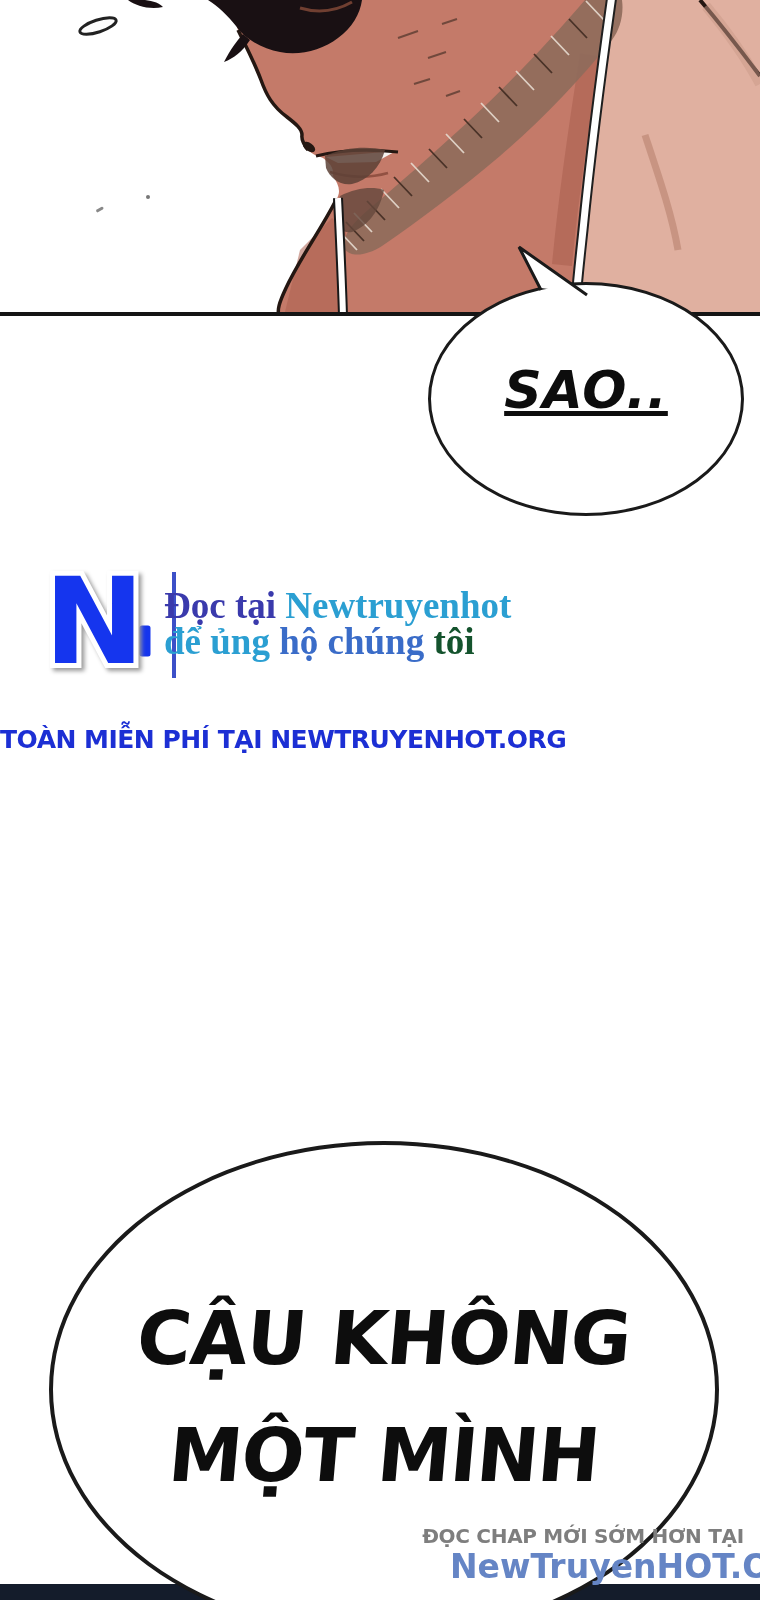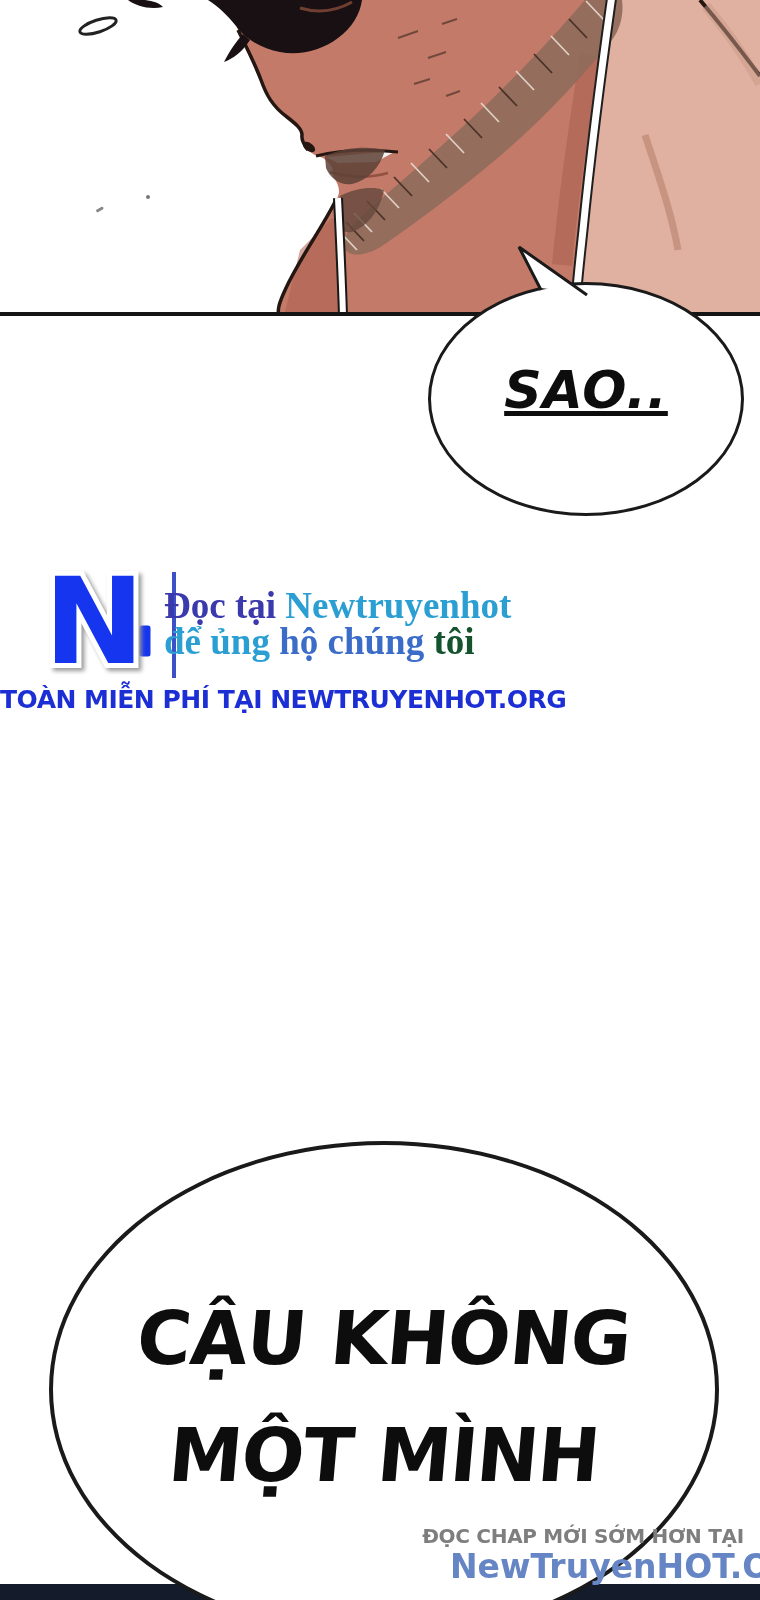--- a/index.html
+++ b/index.html
@@ -43,21 +43,21 @@
   .c-navy { color:#3a3aac; }
   .c-teal { color:#2b9fd2; }
   .c-midblue { color:#3a6cc8;margin-top:48px; }
   .c-purple { color:#14532d;margin-top:30px; }
   .banner-line {
     position:absolute; left:0; width:540px; text-align:center; z-index:1;
     font-weight:bold; font-size:25px; letter-spacing:-0.5px; color:#1c2fd4;
     white-space:nowrap;
   }
   #banner-line1 { top:664px; }
-  #banner-line2 { top:685px; }
+  #banner-line2 { top:725px; }
 
   
   #footer-bar { left:0; top:1584px; width:760px; height:16px; background:#141c2b; z-index:1; }
   #footer-promo {
     left:420px; top:1524px; width:326px; text-align:center; z-index:5;
     font-weight:bold; font-size:20px; letter-spacing:-0.3px; color:#7e7e7e; white-space:nowrap;
   }
   #footer-site {
     left:450px; top:1547px; width:290px; text-align:center; z-index:5;
     font-weight:bold; font-size:33px; color:#6585c5; white-space:nowrap;

